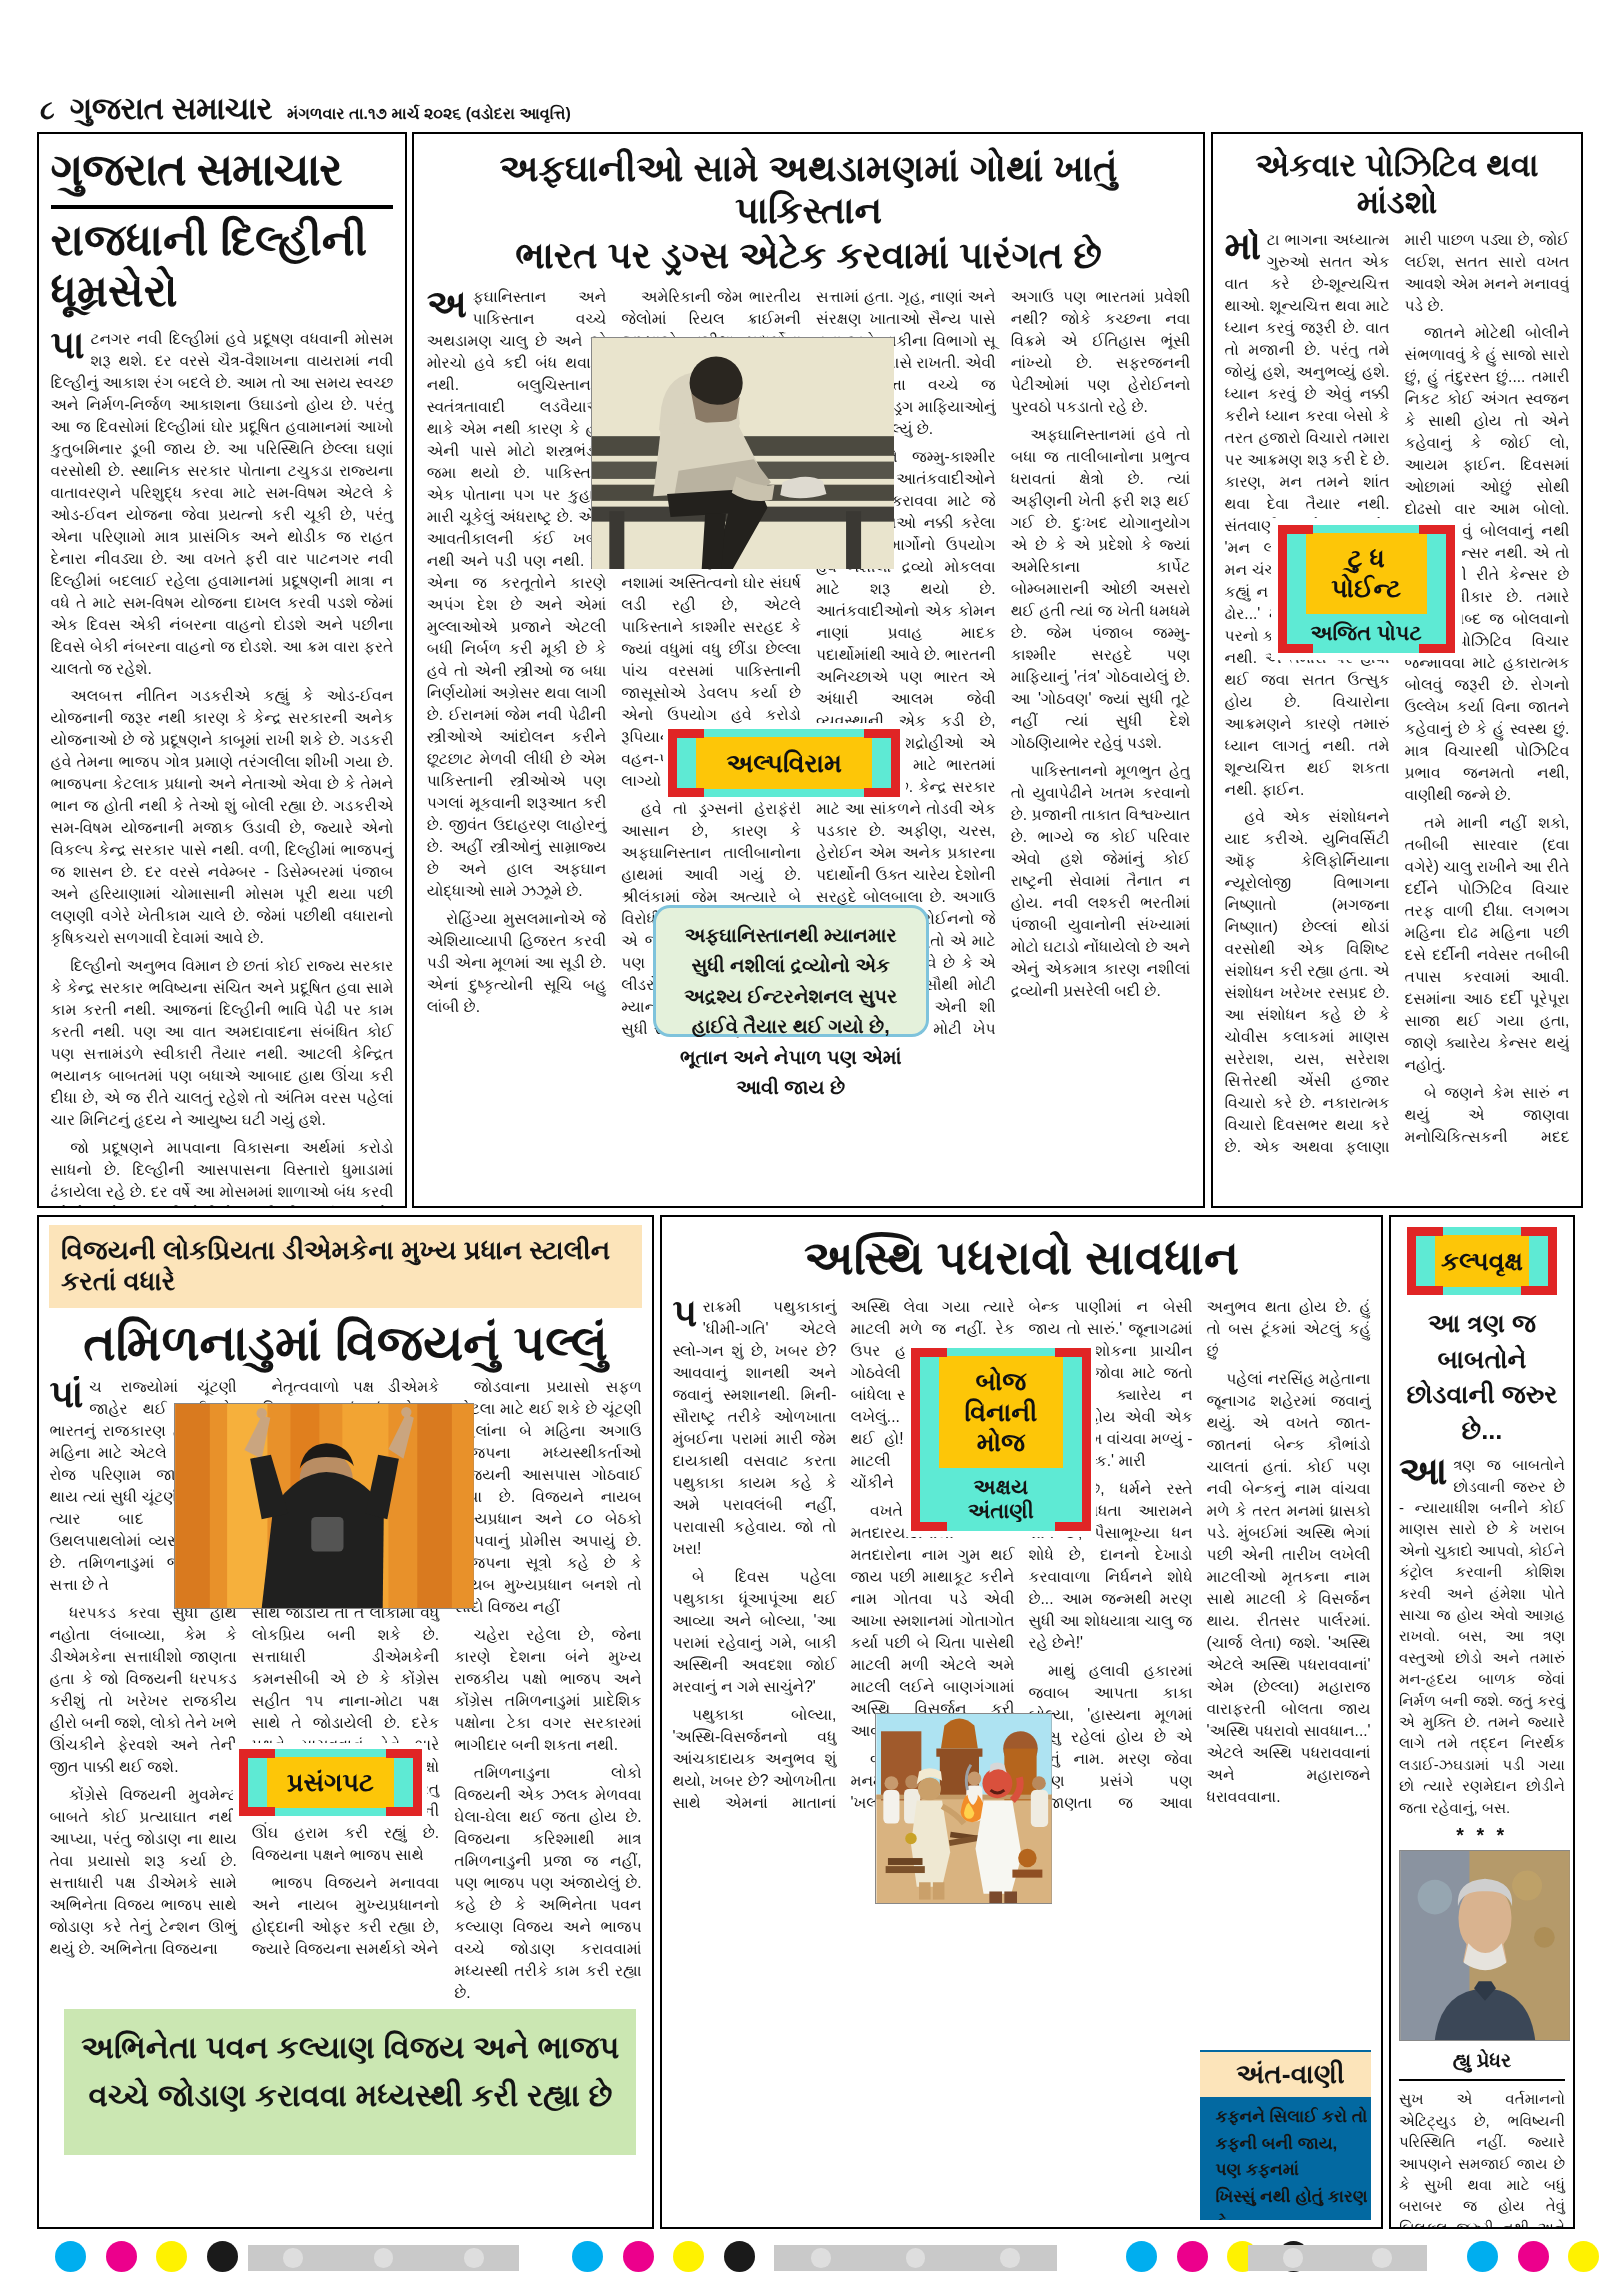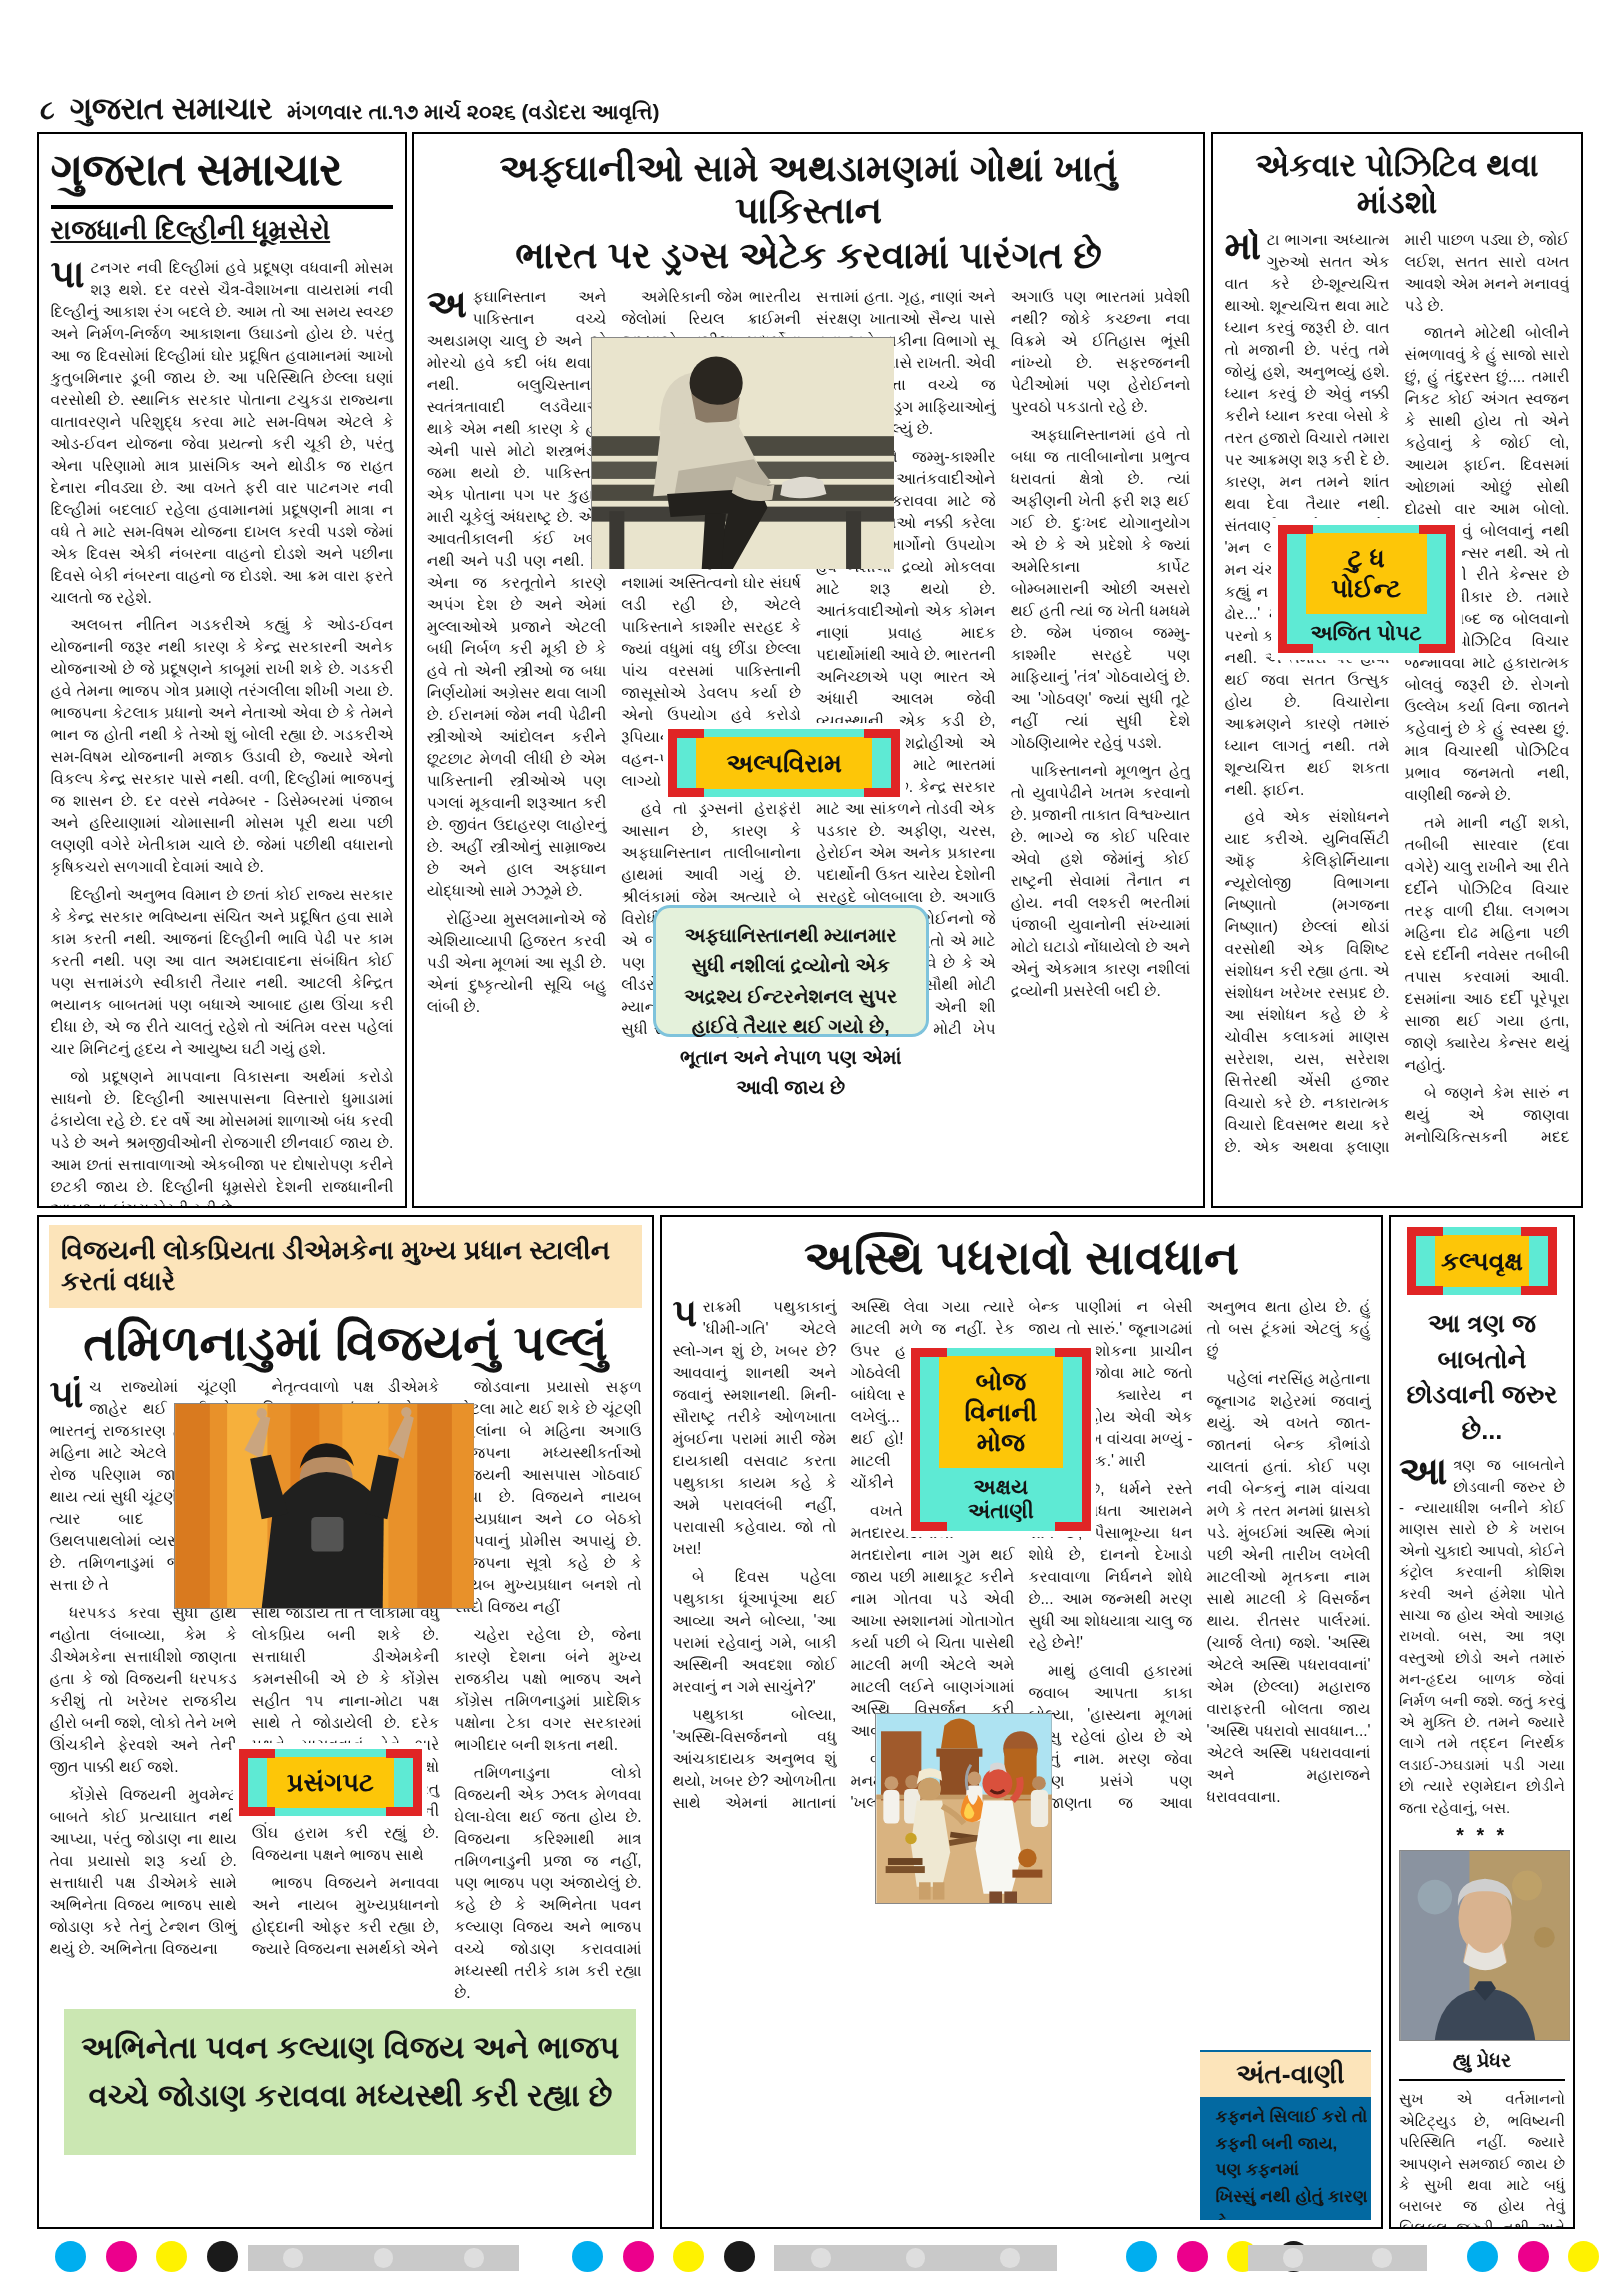--- a/index.html
+++ b/index.html
@@ -10,30 +10,30 @@
     --greenborder:#7EC3DC;
     --greensolid:#CBE7B2;
     --ink:#141414;
   }
   *{margin:0;padding:0;box-sizing:border-box;}
   html,body{background:#ffffff;}
   body{width:1617px;height:2295px;position:relative;font-family:"Liberation Sans","DejaVu Sans",sans-serif;color:var(--ink);}
   .pageheader{position:absolute;left:40px;top:91px;width:1536px;display:flex;align-items:baseline;gap:15px;}
   .pgnum{font-size:26.6px;font-weight:800;}
   .pglogo{font-size:31px;font-weight:900;letter-spacing:-0.6px;}
-  .pgdate{font-size:21px;font-weight:600;}
+  .pgdate{font-size:16px;font-weight:600;}
   .nbox{position:absolute;border:2.3px solid #000;background:#fff;overflow:hidden;}
   .boxA{left:37px;top:132px;width:370px;height:1076px;padding:10.4px 11.6px;}
   .boxB{left:412px;top:132px;width:793px;height:1076px;padding:8px 12.7px;}
   .boxC{left:1211px;top:132px;width:372px;height:1076px;padding:8px 11.6px;}
   .boxD{left:37px;top:1215px;width:617px;height:1014px;padding:8px 10.4px;}
   .boxE{left:660px;top:1215px;width:723px;height:1014px;padding:8px 10.4px;}
   .boxF{left:1389px;top:1215px;width:186px;height:1014px;padding:8px 8px;}
   .masthead{font-size:45px;font-weight:900;letter-spacing:-1.2px;border-bottom:4px solid #000;padding-bottom:8px;margin-bottom:5.8px;}
-  .edhead{font-size:27px;font-weight:800;margin:3.5px 0 10.4px 0;text-decoration:underline;}
+  .edhead{font-size:44px;font-weight:800;margin:3.5px 0 10.4px 0;}
   .bodytext{font-size:15.6px;line-height:22px;text-align:justify;}
   .bodytext p{margin-bottom:5.8px;text-indent:19.6px;}
   .bodytext p.first{text-indent:0;}
   .dropcap{float:left;font-size:38px;line-height:31px;font-weight:800;padding:2.3px 5.8px 0 0;text-indent:0;}
   .hl-center{text-align:center;font-weight:800;}
   .afghan-h1{font-size:37px;margin:5.8px 0 3.5px 0;}
   .afghan-h2{font-size:37px;margin:2.3px 0 9.2px 0;}
   .pos-h{font-size:32px;margin:4.6px 0 1.2px 0;}
   .cols4{column-count:4;column-gap:15px;height:890px;position:relative;}
   .cols3{column-count:3;column-gap:15px;height:797px;position:relative;}

